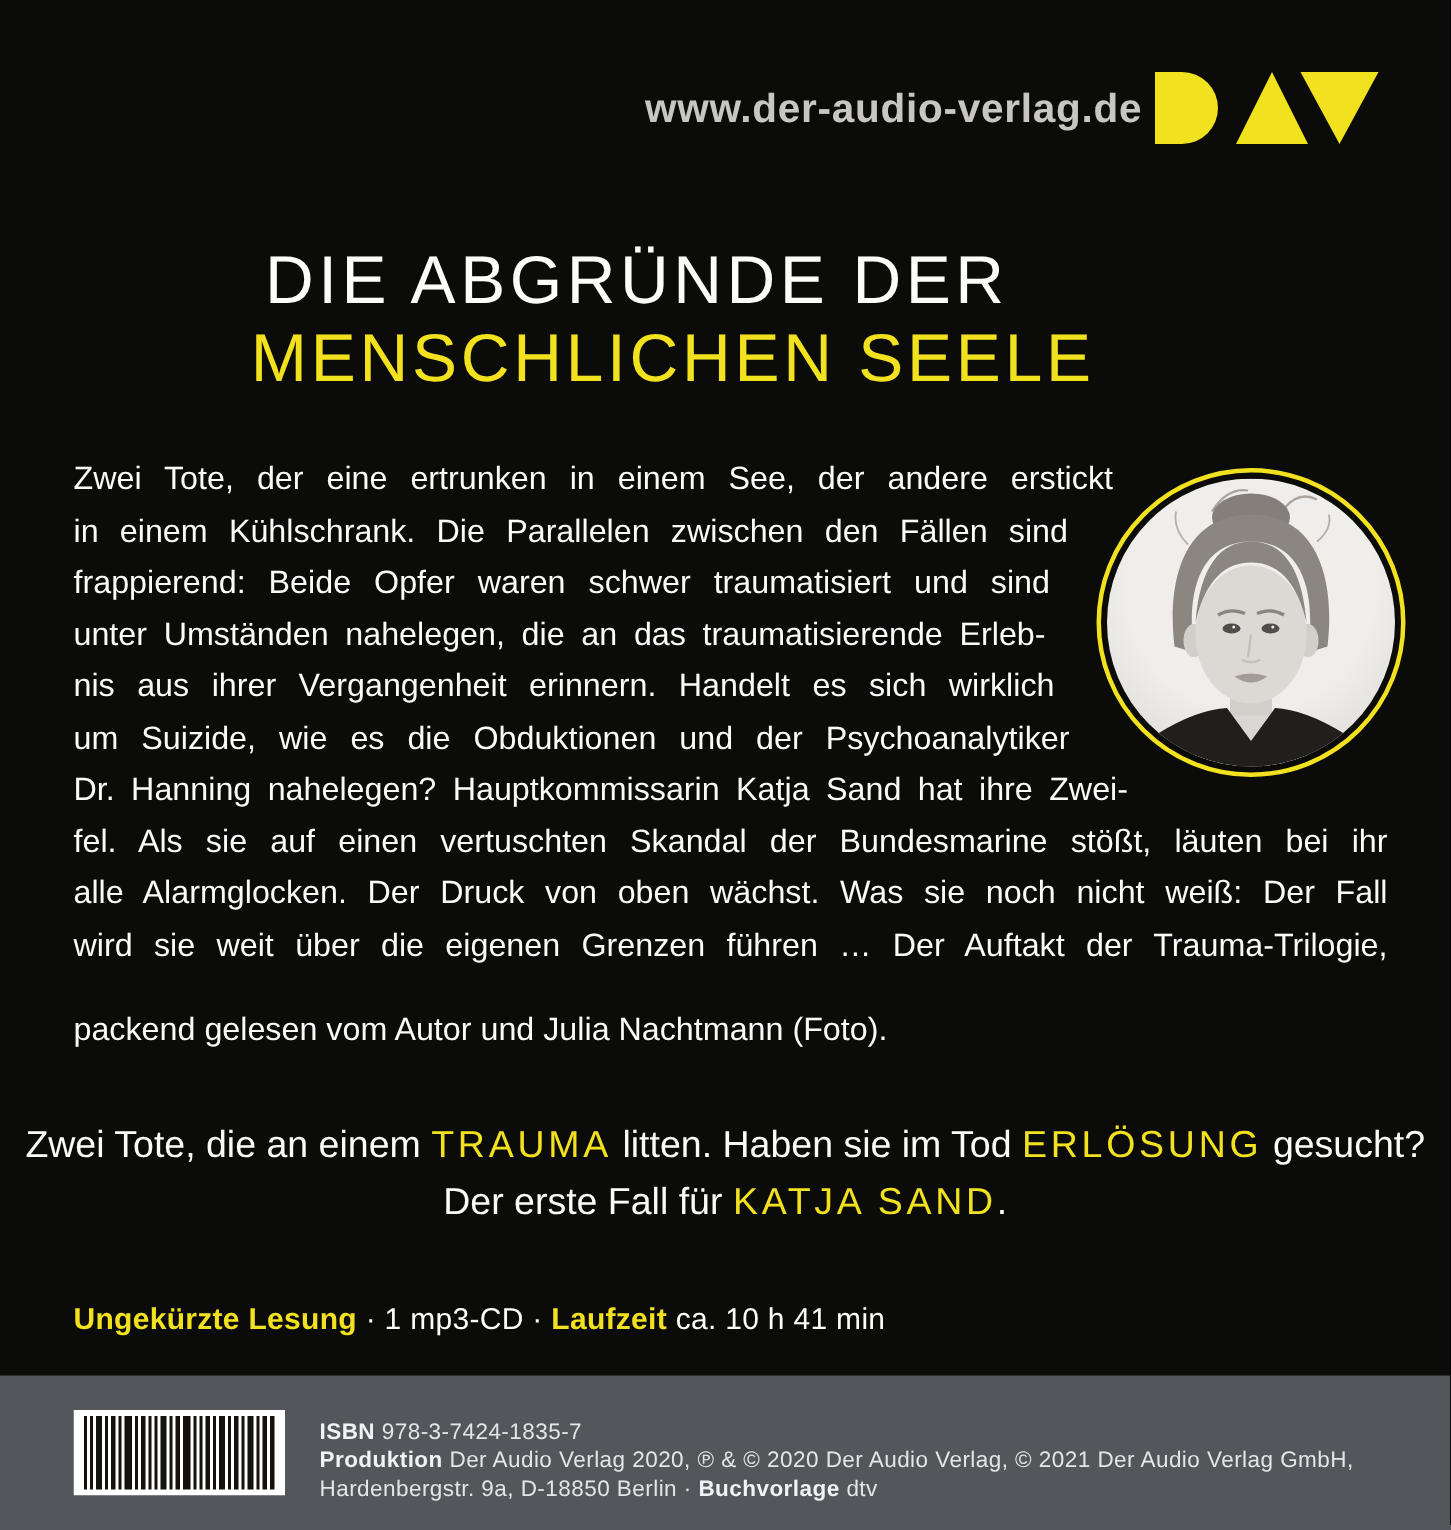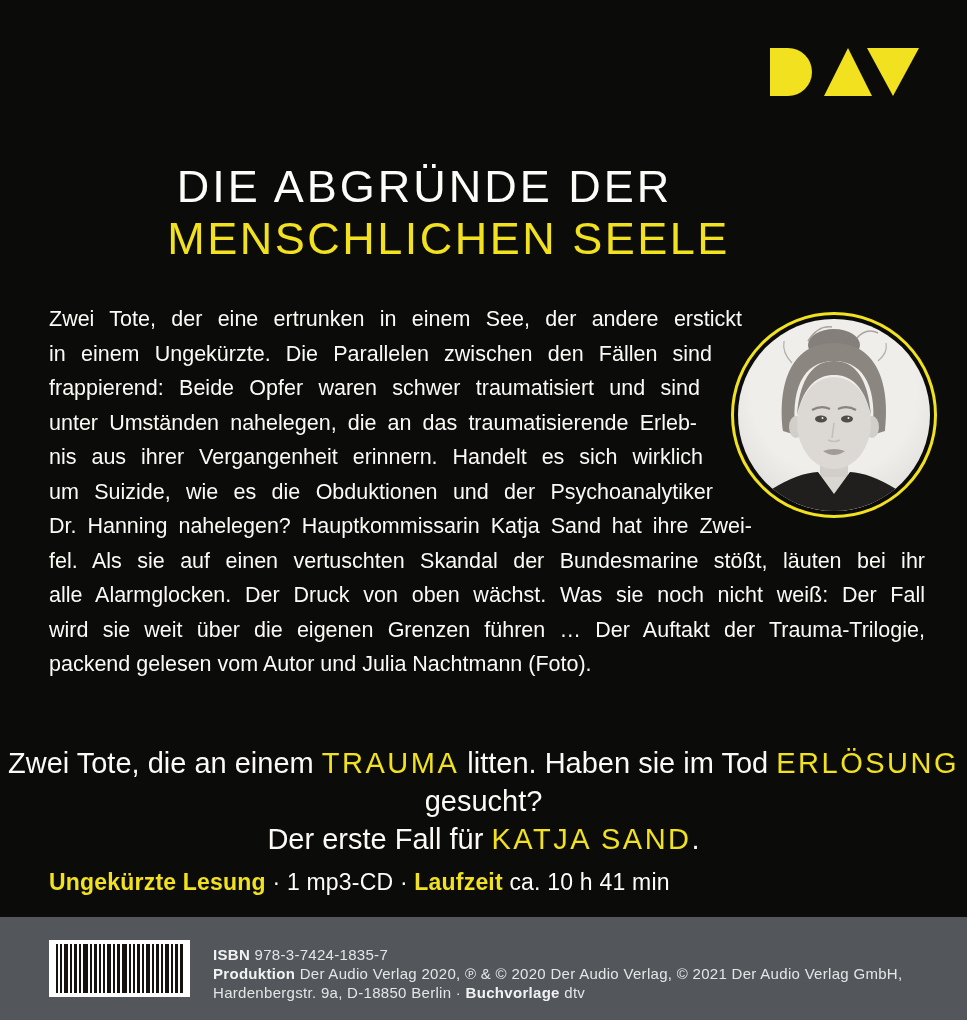--- a/index.html
+++ b/index.html
@@ -19,60 +19,61 @@
     border-left:24px solid transparent; border-right:24px solid transparent; border-bottom:48px solid #f1e11e; }
   .logo-v { width:0; height:0; margin-left:-5px;
     border-left:26px solid transparent; border-right:26px solid transparent; border-top:48px solid #f1e11e; }
   
   .title { position:absolute; top:161px; left:0; width:849px; text-align:center; }
   .title-l1 { font-size:45px; font-weight:300; letter-spacing:3px; color:#fcfcf9; line-height:52px; }
   .title-l2 { font-size:45px; font-weight:500; letter-spacing:2.5px; color:#f1e11e; line-height:52px;padding-left:48px; }
   
   .blurb { position:absolute; top:302px; left:49px; width:876px; color:#fbfaf6; font-size:21.5px; }
   .bl { line-height:34.5px; height:34.5px; text-align:justify; text-align-last:justify; overflow:visible; }
-  .bl.last { text-align:center; text-align-last:left; }
+  .bl.last { text-align:center; text-align-last:left;margin-top:22px; }
   
   .photo-ring {
     position:absolute; left:731px; top:312px; width:192px; height:192px;
     padding:4px; border:3px solid #f1e11e; border-radius:50%; background:#0b0b09; box-sizing:content-box;
   }
   .photo { width:192px; height:192px; border-radius:50%; overflow:hidden; }
   
   .tagline { position:absolute; top:744px; left:0; width:967px; text-align:center;
-    font-size:29px; color:#fbfaf6; line-height:38px; }
+    font-size:25px; color:#fbfaf6; line-height:38px; }
   .tagline .hl { color:#f1e11e; letter-spacing:2.5px; }
   
-  .specs { position:absolute; left:49px; top:869px; font-size:23px; font-weight:500; color:#fdfcf8; letter-spacing:0.2px; }
+  .specs { position:absolute; left:49px; top:869px; font-size:20px; font-weight:500; color:#fdfcf8; letter-spacing:0.2px; }
   .specs .yb { color:#f1e11e; font-weight:700; }
   
   .footer { position:absolute; left:0; top:917px; width:967px; height:103px; background:#53565a; }
   .barcode { position:absolute; left:49px; top:23px; }
   .imprint { position:absolute; left:213px; top:28px; width:748px;
     font-size:15px; line-height:19px; color:#e4e5e7; letter-spacing:0.3px; }
   .imprint .b { font-weight:700; color:#f1f2f3; }
 </style>
 </head>
 <body>
 
 <div class="cover">
 
+  <div class="url">www.der-audio-verlag.de</div>
   <div class="logo">
     <div class="logo-d"></div>
     <div class="logo-a"></div>
     <div class="logo-v"></div>
   </div>
 
   <div class="title">
     <div class="title-l1">DIE ABGRÜNDE DER</div>
     <div class="title-l2">MENSCHLICHEN SEELE</div>
   </div>
 
   <div class="blurb">
     <div class="bl" style="width:693px">Zwei Tote, der eine ertrunken in einem See, der andere erstickt</div>
-    <div class="bl" style="width:663px">in einem Ungekürzte. Die Parallelen zwischen den Fällen sind</div>
+    <div class="bl" style="width:663px">in einem Kühlschrank. Die Parallelen zwischen den Fällen sind</div>
     <div class="bl" style="width:651px">frappierend: Beide Opfer waren schwer traumatisiert und sind</div>
     <div class="bl" style="width:648px">unter Umständen nahelegen, die an das traumatisierende Erleb-</div>
     <div class="bl" style="width:654px">nis aus ihrer Vergangenheit erinnern. Handelt es sich wirklich</div>
     <div class="bl" style="width:664px">um Suizide, wie es die Obduktionen und der Psychoanalytiker</div>
     <div class="bl" style="width:703px">Dr. Hanning nahelegen? Hauptkommissarin Katja Sand hat ihre Zwei-</div>
     <div class="bl" style="width:876px">fel. Als sie auf einen vertuschten Skandal der Bundesmarine stößt, läuten bei ihr</div>
     <div class="bl" style="width:876px">alle Alarmglocken. Der Druck von oben wächst. Was sie noch nicht weiß: Der Fall</div>
     <div class="bl" style="width:876px">wird sie weit über die eigenen Grenzen führen … Der Auftakt der Trauma-Trilogie,</div>
     <div class="bl last" style="width:876px">packend gelesen vom Autor und Julia Nachtmann (Foto).</div>
   </div>

